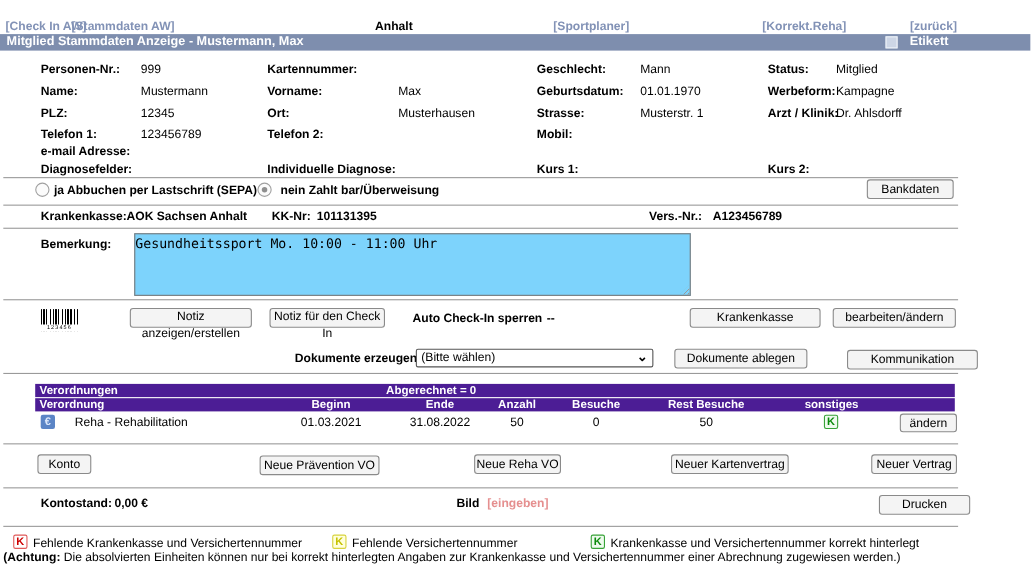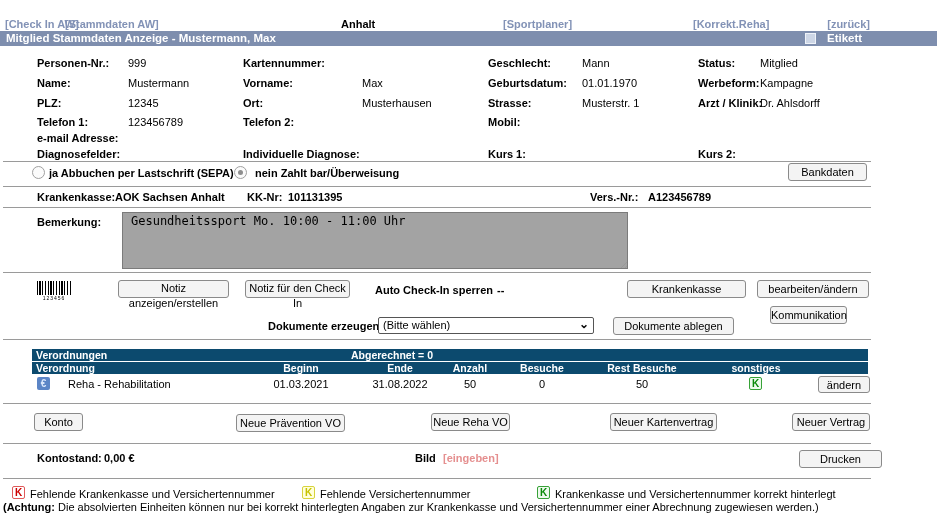--- a/index.html
+++ b/index.html
@@ -23,36 +23,36 @@
   
   .sep { position:absolute; left:3px; width:868px; height:0; border-top:1px solid #9a9a9a; }
   
   .btn { position:absolute; height:18px; background:#f4f4f4; border:1px solid #8a8a8a; border-radius:3px;
          font-family:"Liberation Sans", sans-serif; font-size:11px; line-height:15px; text-align:center; padding:0; cursor:pointer; color:#000; }
   
   .radio { position:absolute; width:13px; height:13px; border:1px solid #a0a0a0; border-radius:50%; background:#fbfbfb; }
   .radio.checked::after { content:""; display:block; width:5px; height:5px; margin:3px; border-radius:50%; background:#8f8f8f; }
   
   #bemerkung-box { position:absolute; left:122px; top:212px; width:506px; height:57px; border:1px solid #7b7b7b;
-                   font-family:"DejaVu Sans Mono", monospace; font-size:12px; padding:1px 8px; resize:none;
-                   background:#a3a3a3; overflow:hidden; }
+                   font-family:"DejaVu Sans Mono", monospace; font-size:12px; padding:1px 0; resize:none;
+                   background:#7dd3fc; overflow:hidden; }
   .grip { position:absolute; left:618px; top:259px; width:9px; height:9px;
           background:repeating-linear-gradient(135deg, transparent 0 2px, #999 2px 3px);
           clip-path:polygon(100% 0, 100% 100%, 0 100%); }
   
   .barcode { position:absolute; left:37px; top:281px; width:34px; height:20px;
              background:repeating-linear-gradient(90deg,#000 0 1px,#fff 1px 2px,#000 2px 4px,#fff 4px 5px,#000 5px 6px,#fff 6px 8px,#000 8px 9px,#fff 9px 11px); }
   .barcode-num { position:absolute; left:0; right:0; bottom:0; height:6px; background:#fff;
                  font-size:5px; line-height:6px; text-align:center; letter-spacing:1px; }
   
   .select { position:absolute; left:378px; top:317px; width:216px; height:17px; border:1px solid #555;
             border-radius:2px; background:#fff; line-height:15px; padding:0 18px 0 4px; cursor:pointer; }
   .select .chev { position:absolute; right:4px; top:-1px; font-weight:bold; font-size:12px; }
   
-  .bar { position:absolute; left:32px; width:836px; height:12px; background:#0c4a6e; color:#fff;
+  .bar { position:absolute; left:32px; width:836px; height:12px; background:#4c1d95; color:#fff;
          font-weight:bold; font-size:10.5px; line-height:12px; }
   .cell { position:absolute; text-align:center; top:0; }
   .vrow { position:absolute; left:32px; top:377px; width:836px; height:18px; }
   .euro { position:absolute; left:5px; top:0; width:13px; height:13px; background:#5b85c6; color:#dcе8fa;
           color:#d9e6fa; border-radius:2px; font-size:10px; font-weight:bold; text-align:center; line-height:13px; }
   .kbox { width:13px; height:13px; border-radius:2px; font-weight:bold; font-size:10px; text-align:center; line-height:12px; display:inline-block; }
   .k-red    { border:1px solid #e05a5a; color:#cc0000; background:#fff; }
   .k-yellow { border:1px solid #d8d33c; color:#c6c200; background:#ffffdc; }
   .k-green  { border:1px solid #37a237; color:#0a8a0a; background:#eefaee; }
   .kabs { position:absolute; }
@@ -155,21 +155,21 @@
   <span class="abs b" style="left:497px;top:284px">--</span>
   <button class="btn" style="left:627px;top:280px;width:119px">Krankenkasse</button>
   <button class="btn" style="left:757px;top:280px;width:112px">bearbeiten/ändern</button>
 
   <span class="abs b" style="left:268px;top:320px">Dokumente erzeugen:</span>
   <div class="select">
     <span>(Bitte wählen)</span>
     <span class="chev">⌄</span>
   </div>
   <button class="btn" style="left:613px;top:317px;width:121px">Dokumente ablegen</button>
-  <button class="btn" style="left:770px;top:306px;width:77px">Kommunikation</button>
+  <button class="btn" style="left:770px;top:318px;width:119px">Kommunikation</button>
 
   <div class="sep" style="top:339px"></div>
 
   <div class="bar" style="top:349px">
     <span class="abs" style="left:4px">Verordnungen</span>
     <span class="cell" style="left:290px;width:140px">Abgerechnet = 0</span>
   </div>
   <div class="bar" style="top:362px">
     <span class="abs" style="left:4px">Verordnung</span>
     <span class="cell" style="left:224px;width:90px">Beginn</span>

